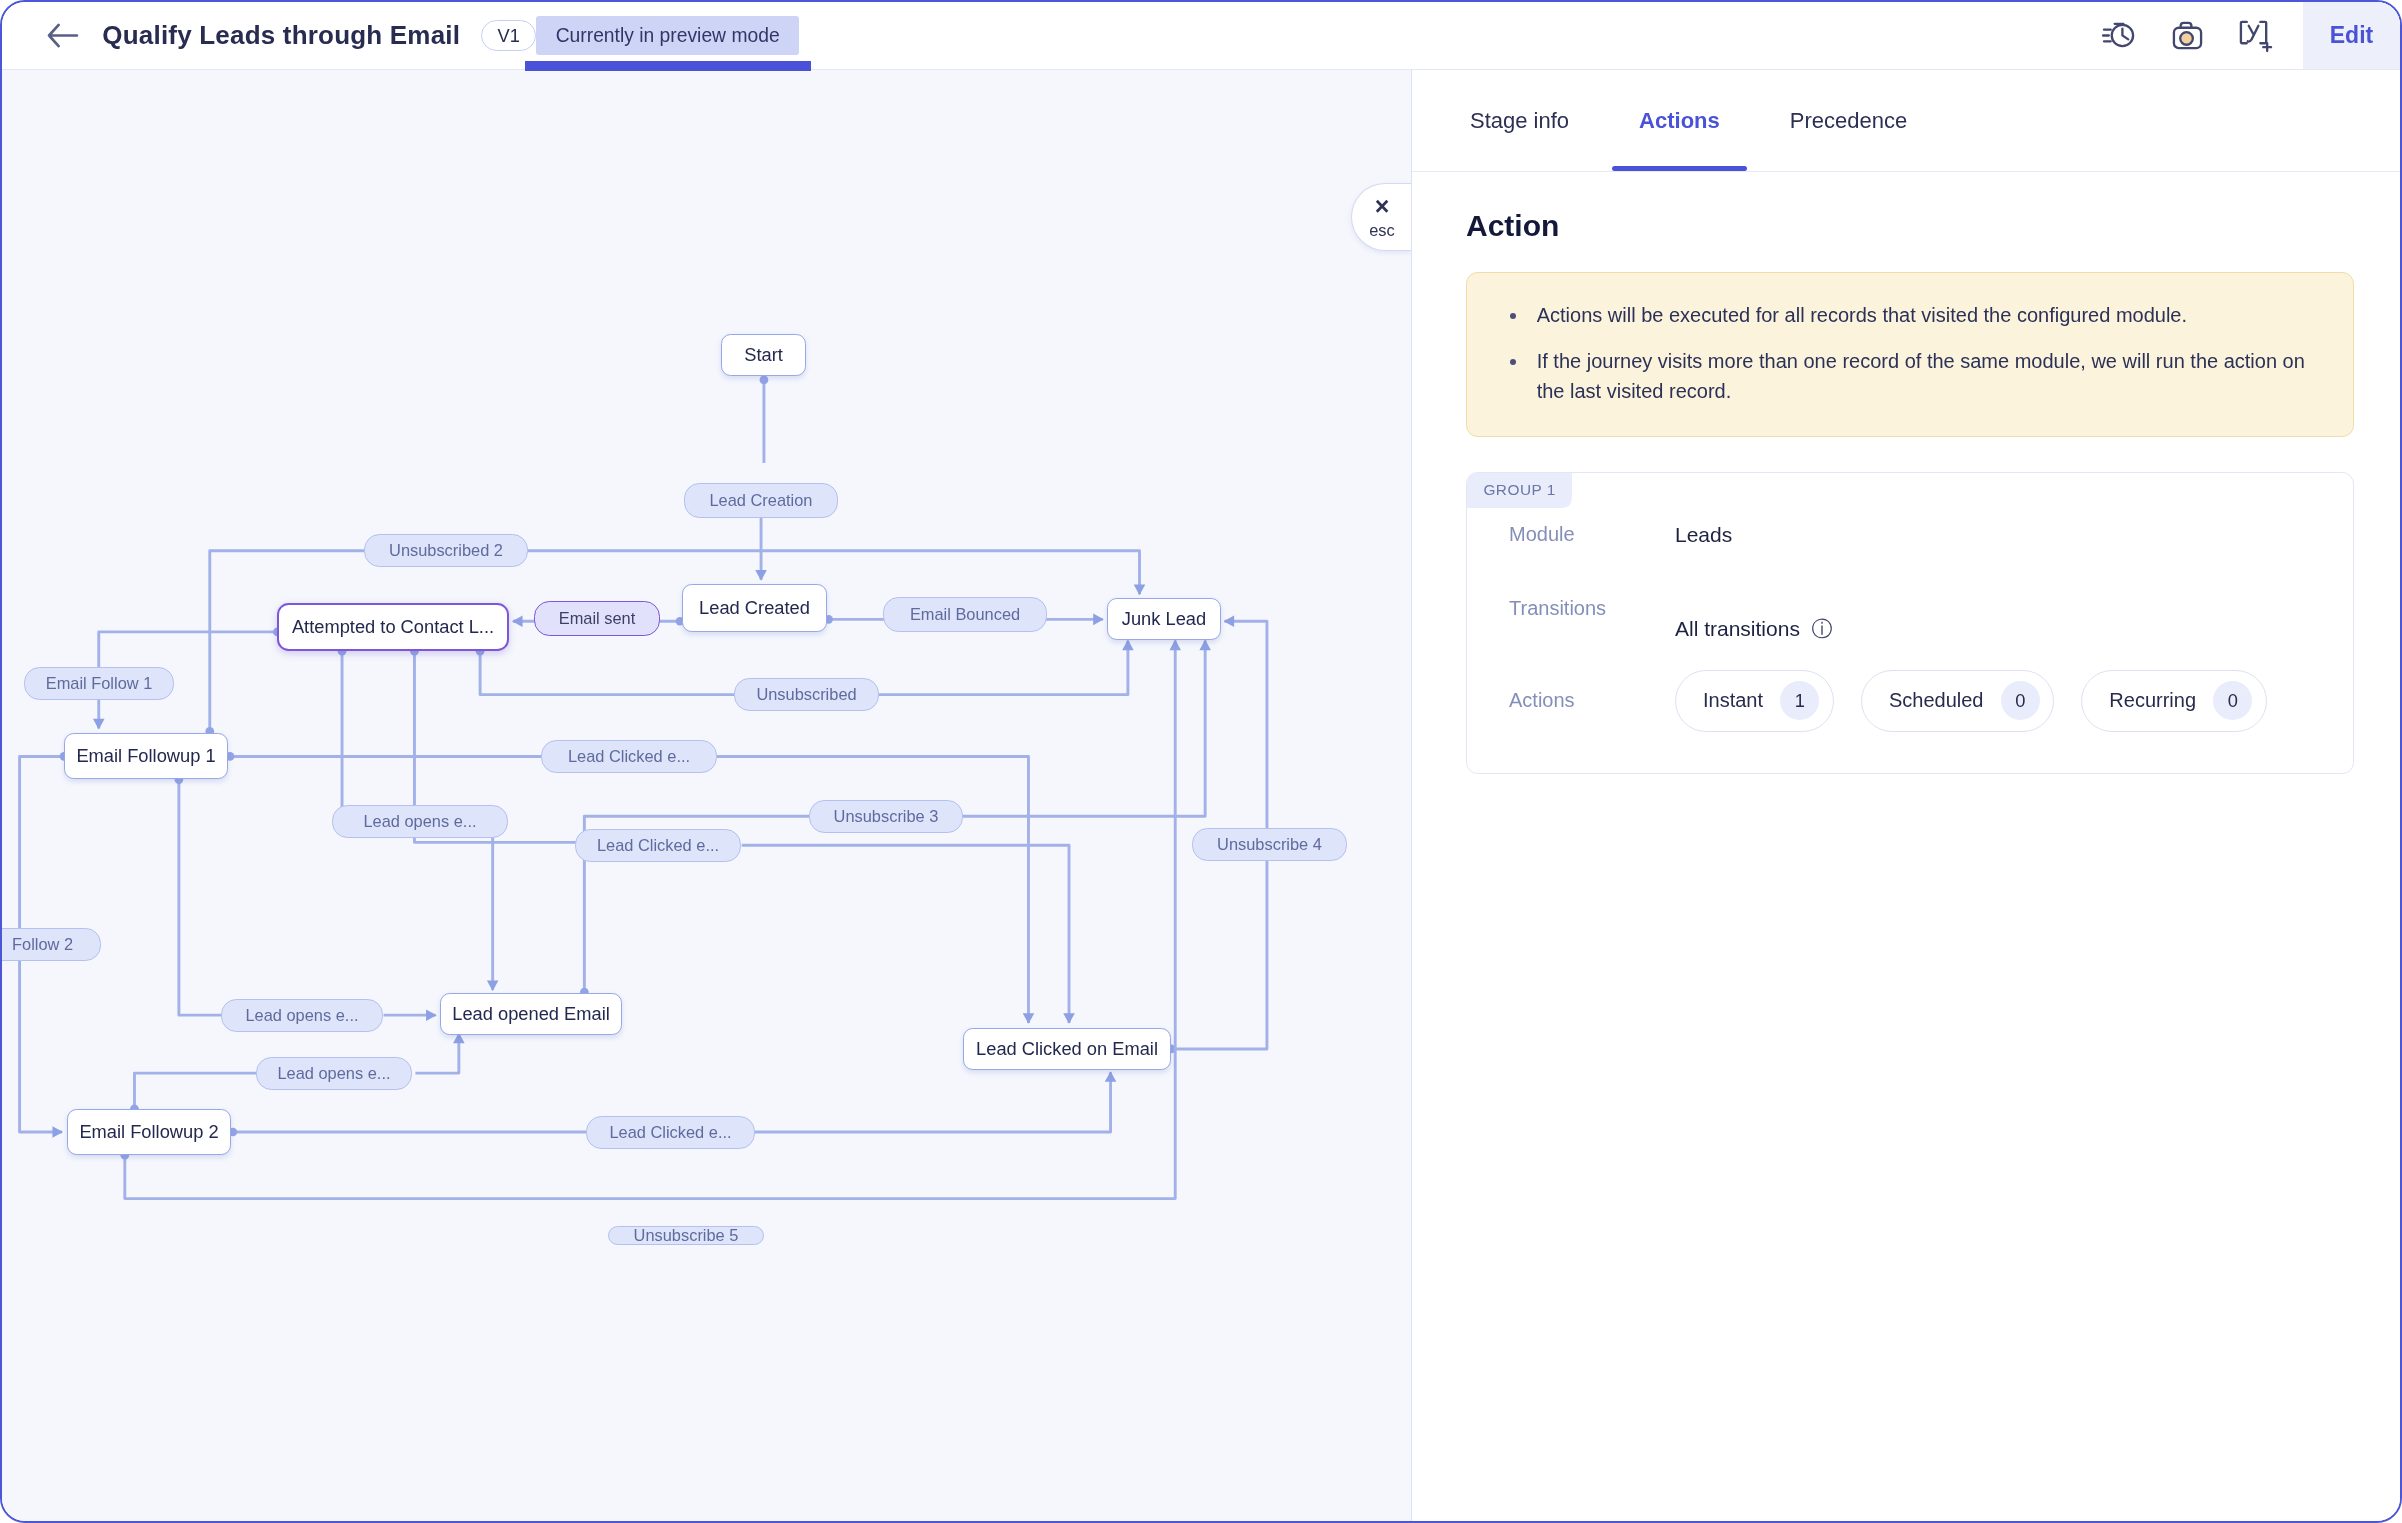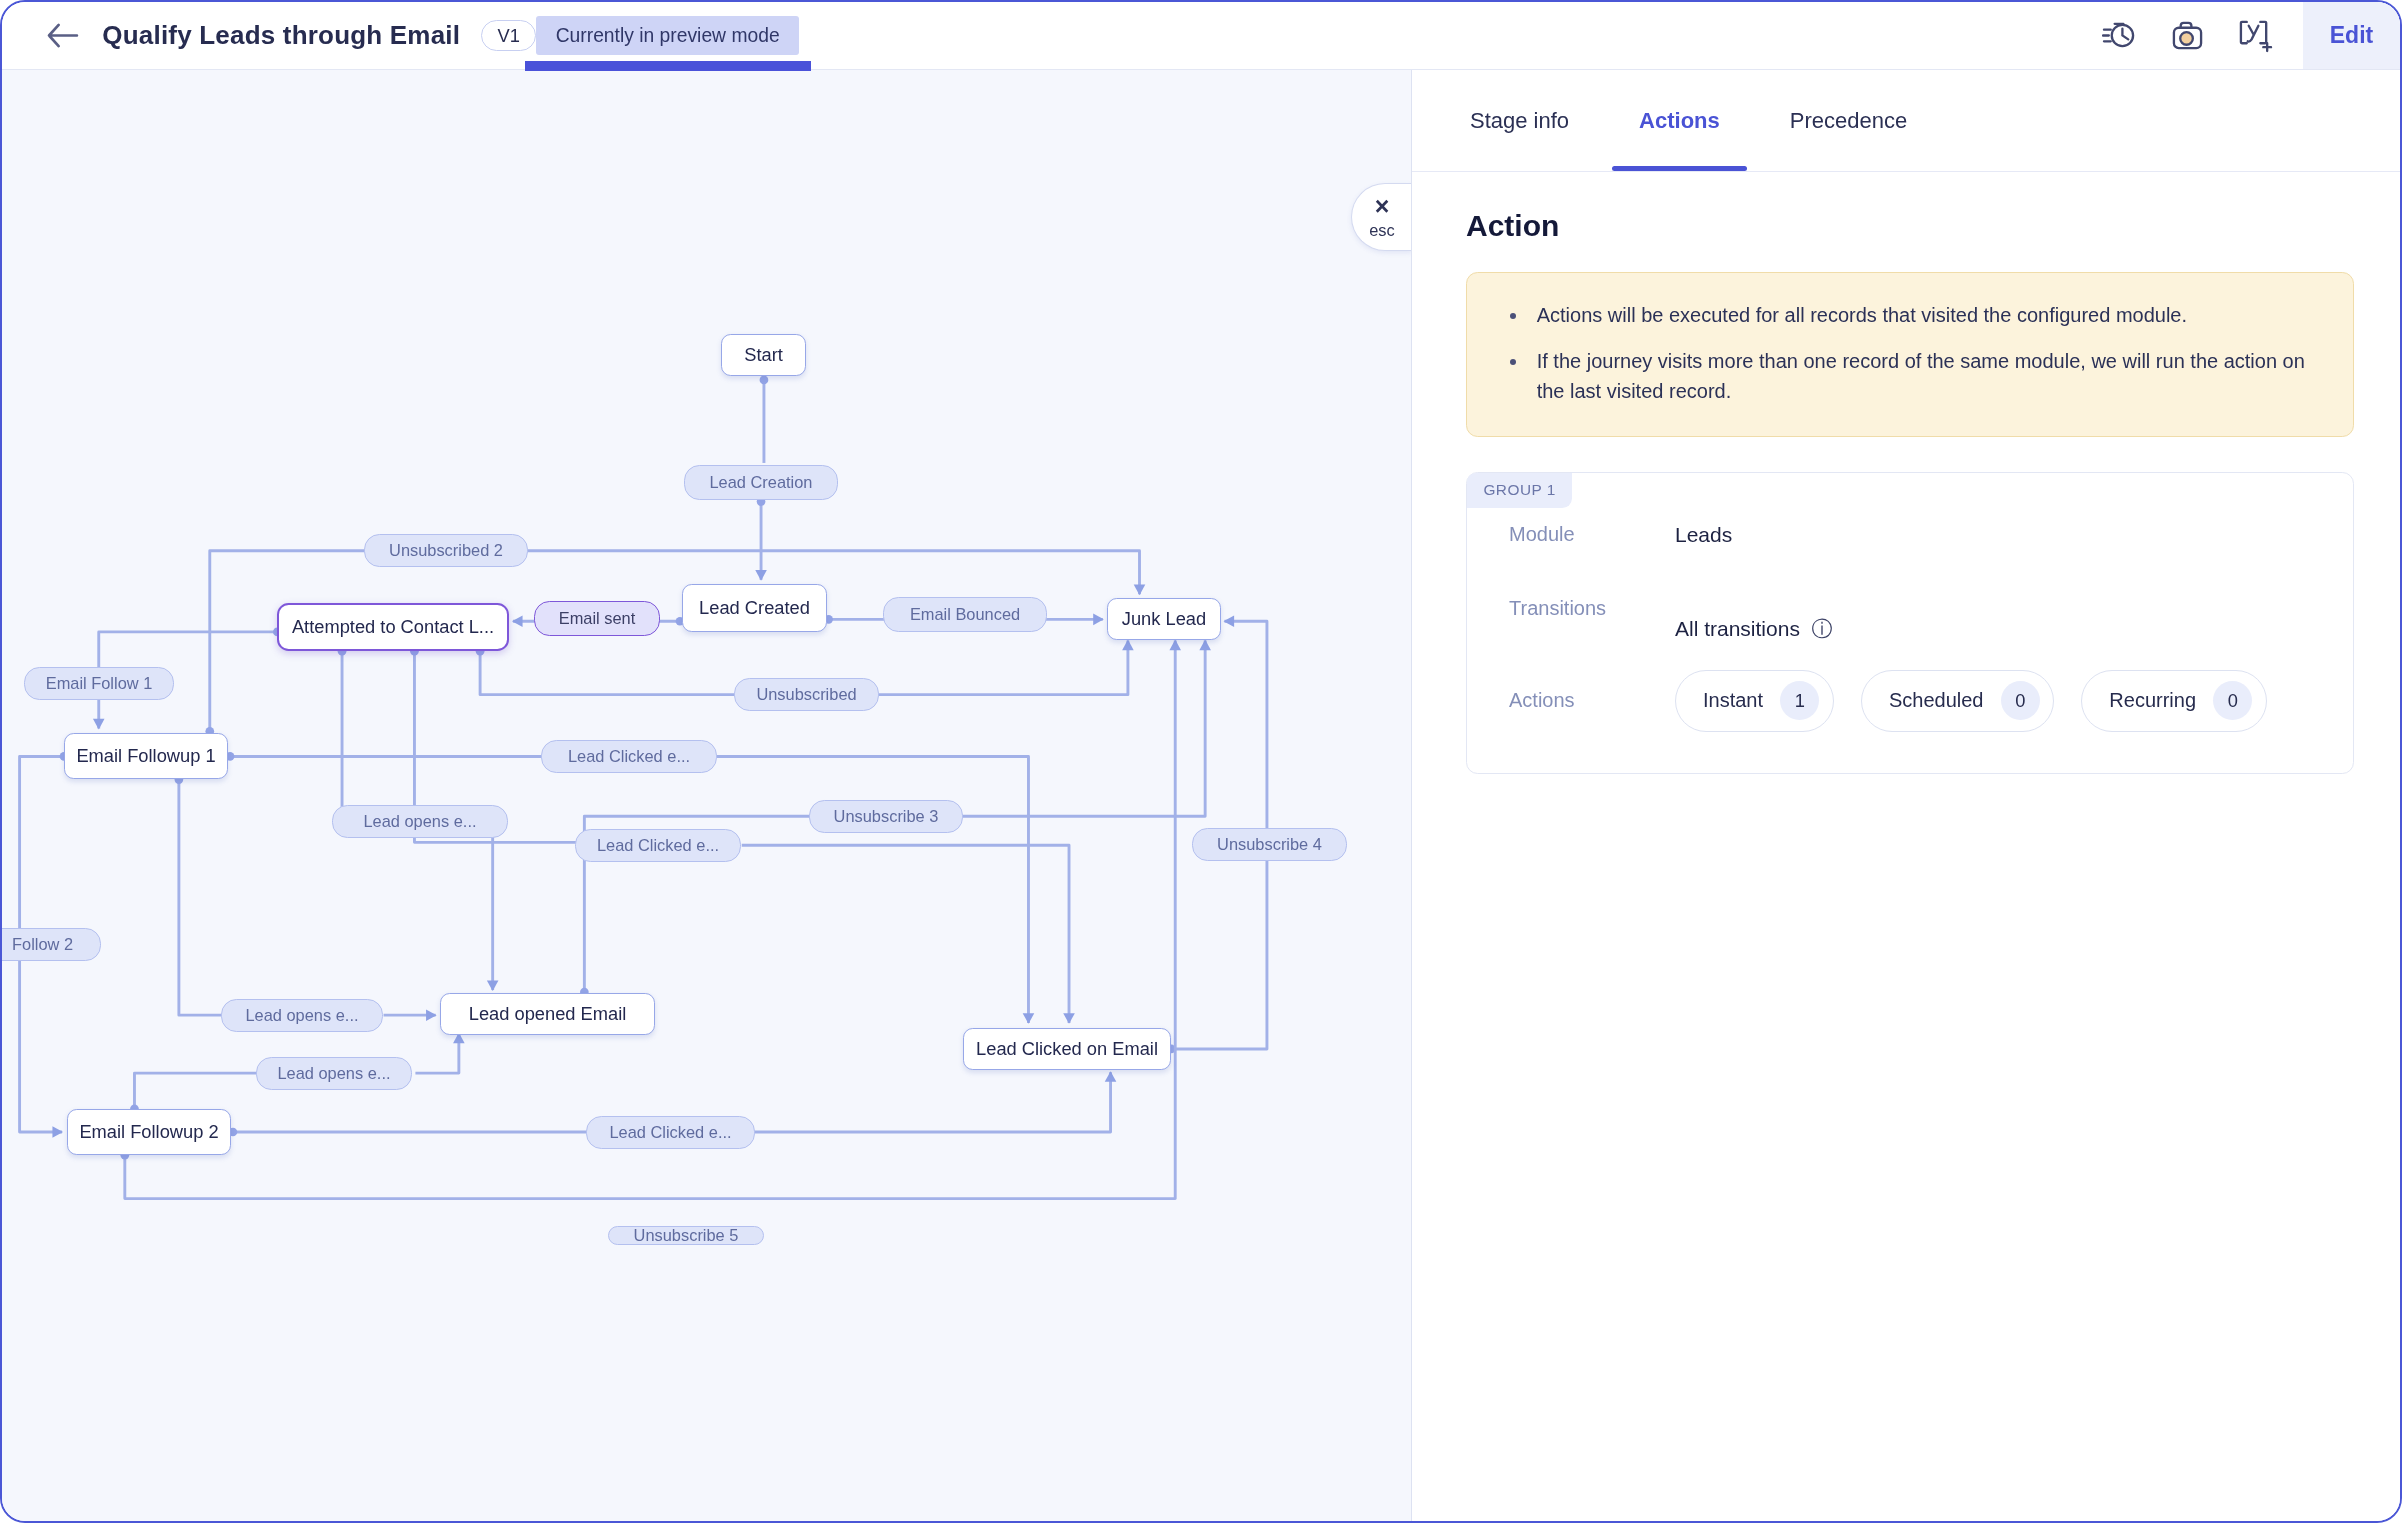--- a/index.html
+++ b/index.html
@@ -145,24 +145,24 @@
           <path d="M127,1194 L127,1239 L1215,1239 L1215,661" fill="none" stroke="#a2b1e8" stroke-width="3" stroke-linejoin="round" marker-end="url(#arr)"></path>
           <circle cx="127" cy="1194" r="4.5" fill="#93a4e6"></circle>
         </g>
     </svg>
     <div id="node-layer">
         <div class="fc-node stage" style="left: 719px; top: 264px; width: 85px; height: 42px;">Start</div>
         <div class="fc-node stage" style="left: 680px; top: 514px; width: 145px; height: 48px;">Lead Created</div>
         <div class="fc-node stage-selected" style="left: 275px; top: 533px; width: 232px; height: 48px;">Attempted to Contact L...</div>
         <div class="fc-node stage" style="left: 1105px; top: 528px; width: 114px; height: 42px;">Junk Lead</div>
         <div class="fc-node stage" style="left: 62px; top: 663px; width: 164px; height: 46px;">Email Followup 1</div>
-        <div class="fc-node stage" style="left: 438px; top: 923px; width: 215px; height: 42px;">Lead opened Email</div>
+        <div class="fc-node stage" style="left: 438px; top: 923px; width: 182px; height: 42px;">Lead opened Email</div>
         <div class="fc-node stage" style="left: 961px; top: 958px; width: 208px; height: 42px;">Lead Clicked on Email</div>
         <div class="fc-node stage" style="left: 65px; top: 1039px; width: 164px; height: 46px;">Email Followup 2</div>
-        <div class="fc-node label" style="left: 682px; top: 395px; width: 154px; height: 35px;">Lead Creation</div>
+        <div class="fc-node label" style="left: 682px; top: 413px; width: 154px; height: 35px;">Lead Creation</div>
         <div class="fc-node label" style="left: 362px; top: 464px; width: 164px; height: 33px;">Unsubscribed 2</div>
         <div class="fc-node label-selected" style="left: 532px; top: 531px; width: 126px; height: 35px;">Email sent</div>
         <div class="fc-node label" style="left: 881px; top: 527px; width: 164px; height: 35px;">Email Bounced</div>
         <div class="fc-node label" style="left: 732px; top: 608px; width: 145px; height: 33px;">Unsubscribed</div>
         <div class="fc-node label" style="left: 22px; top: 597px; width: 150px; height: 33px;">Email Follow 1</div>
         <div class="fc-node label" style="left: 539px; top: 670px; width: 176px; height: 33px;">Lead Clicked e...</div>
         <div class="fc-node label" style="left: 330px; top: 735px; width: 176px; height: 33px;">Lead opens e...</div>
         <div class="fc-node label" style="left: 807px; top: 730px; width: 154px; height: 33px;">Unsubscribe 3</div>
         <div class="fc-node label" style="left: 573px; top: 759px; width: 166px; height: 33px;">Lead Clicked e...</div>
         <div class="fc-node label" style="left: 1190px; top: 758px; width: 155px; height: 33px;">Unsubscribe 4</div>

